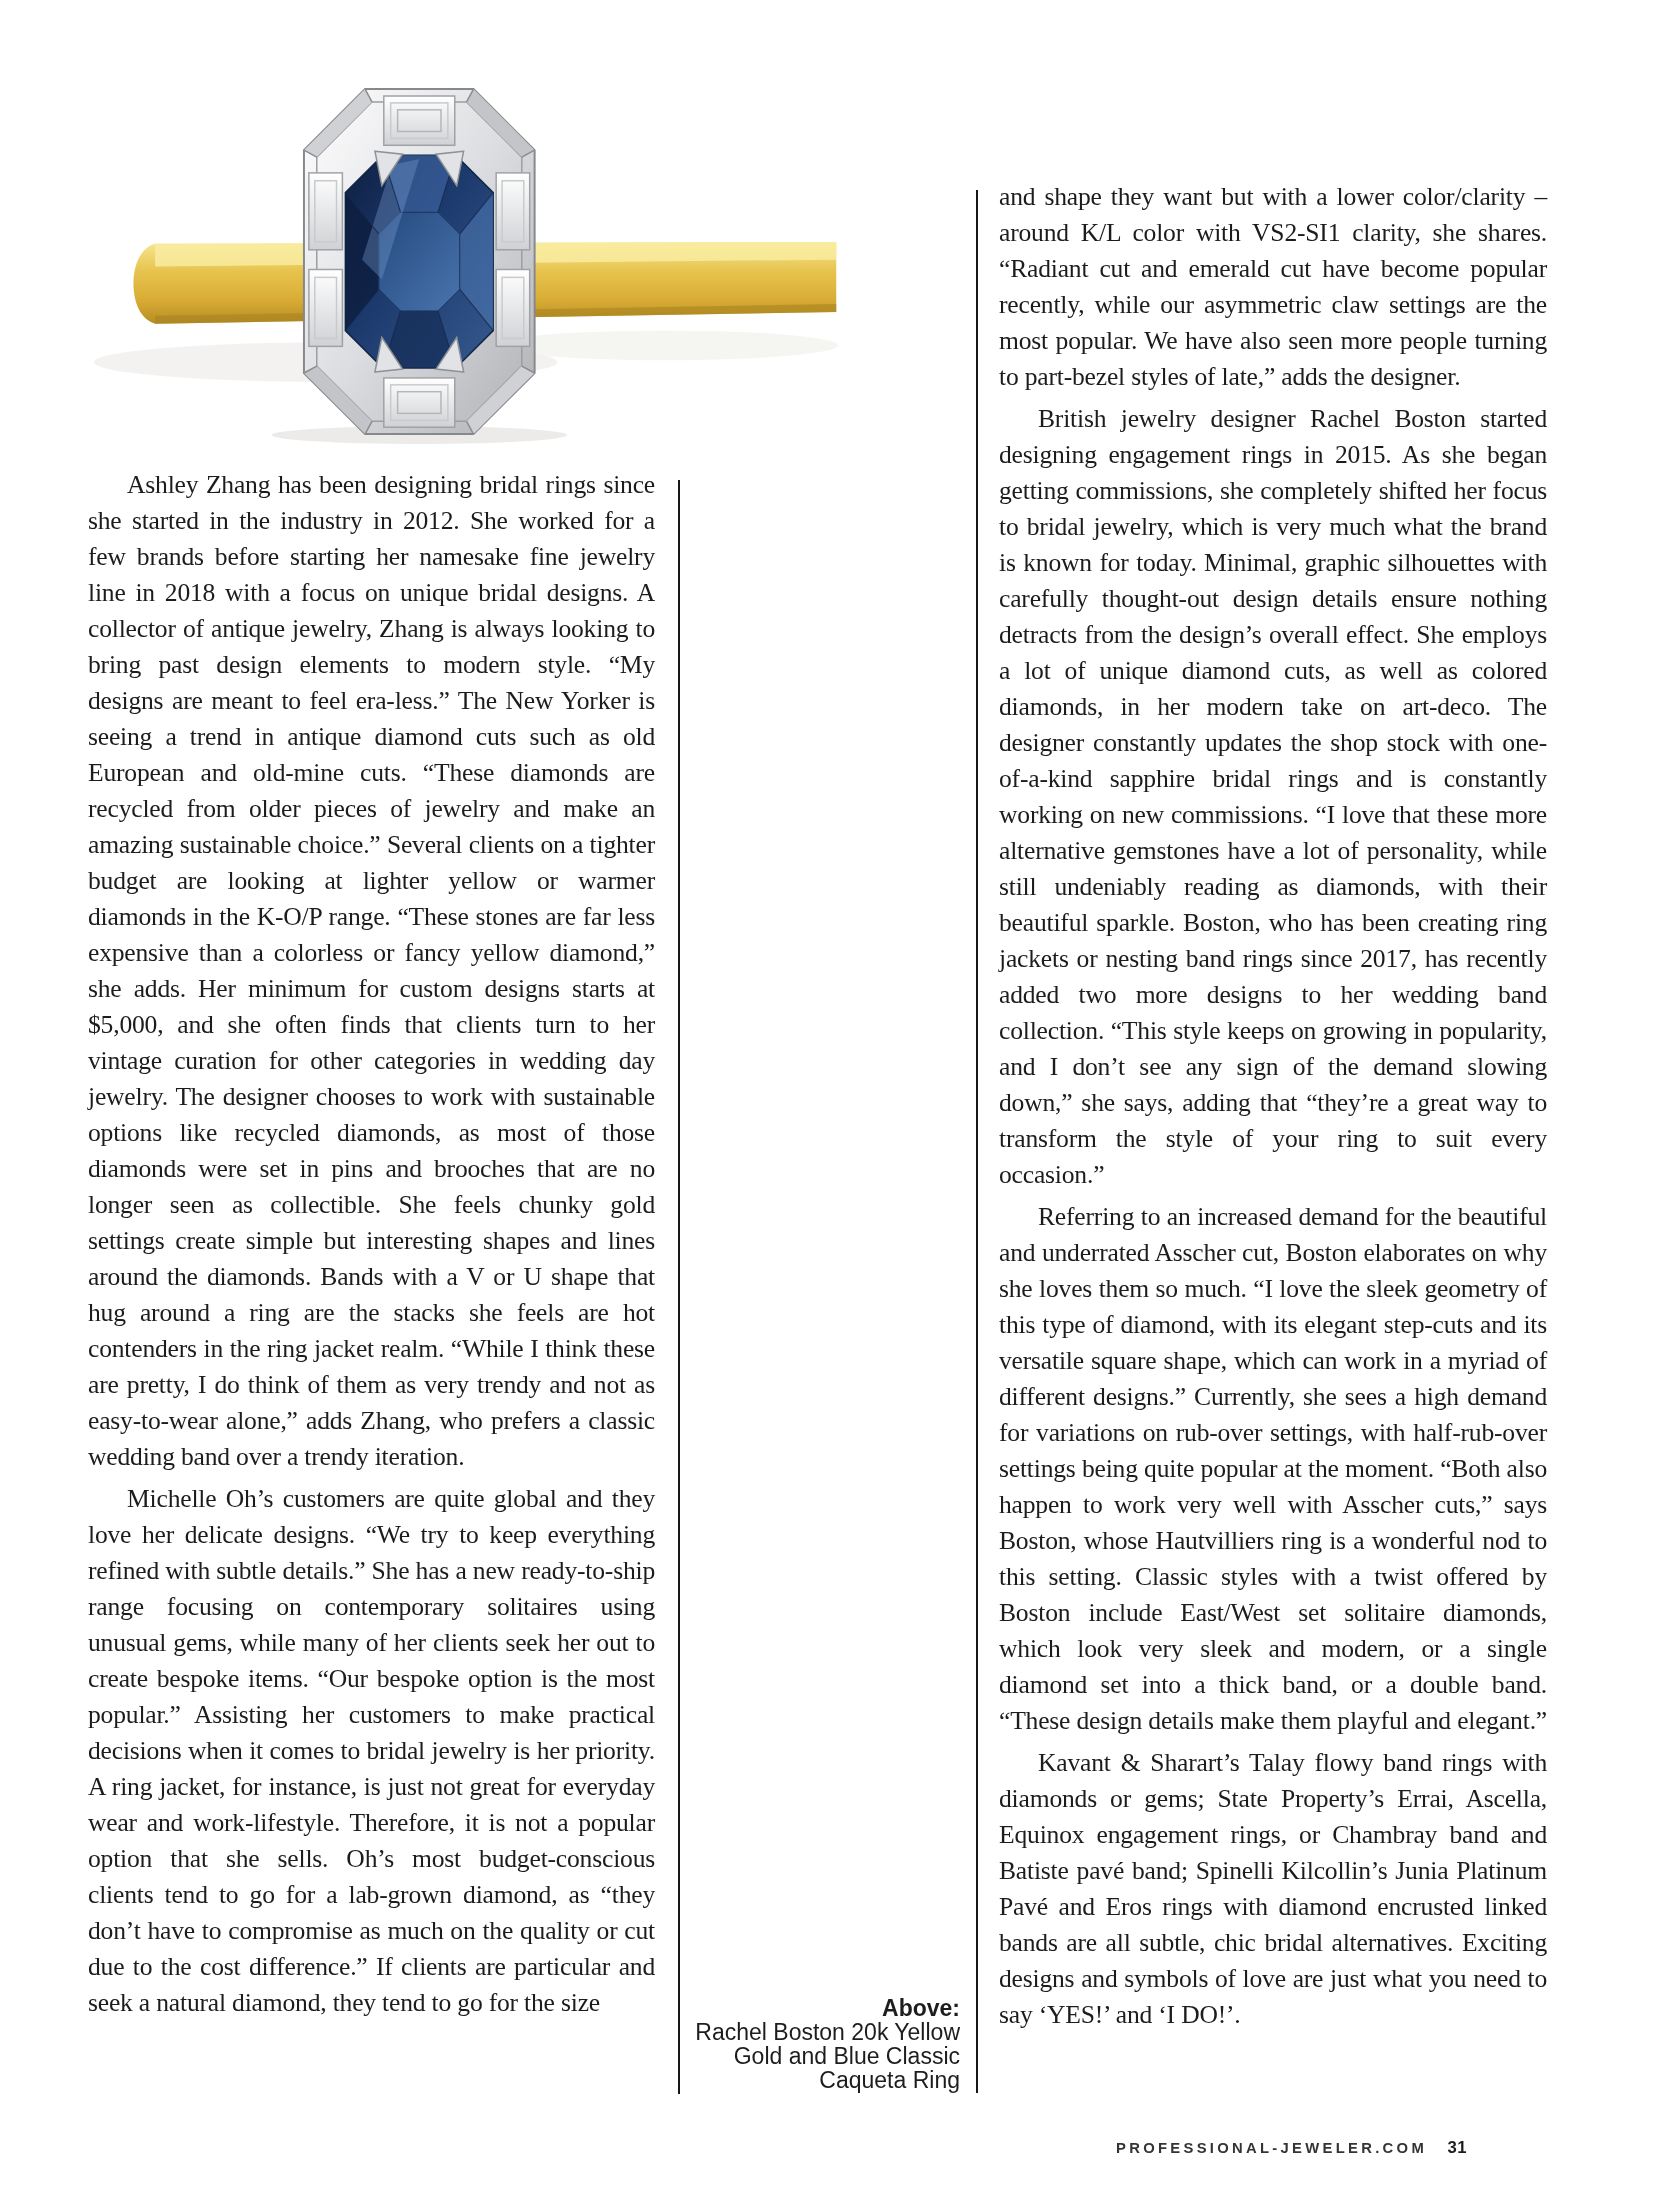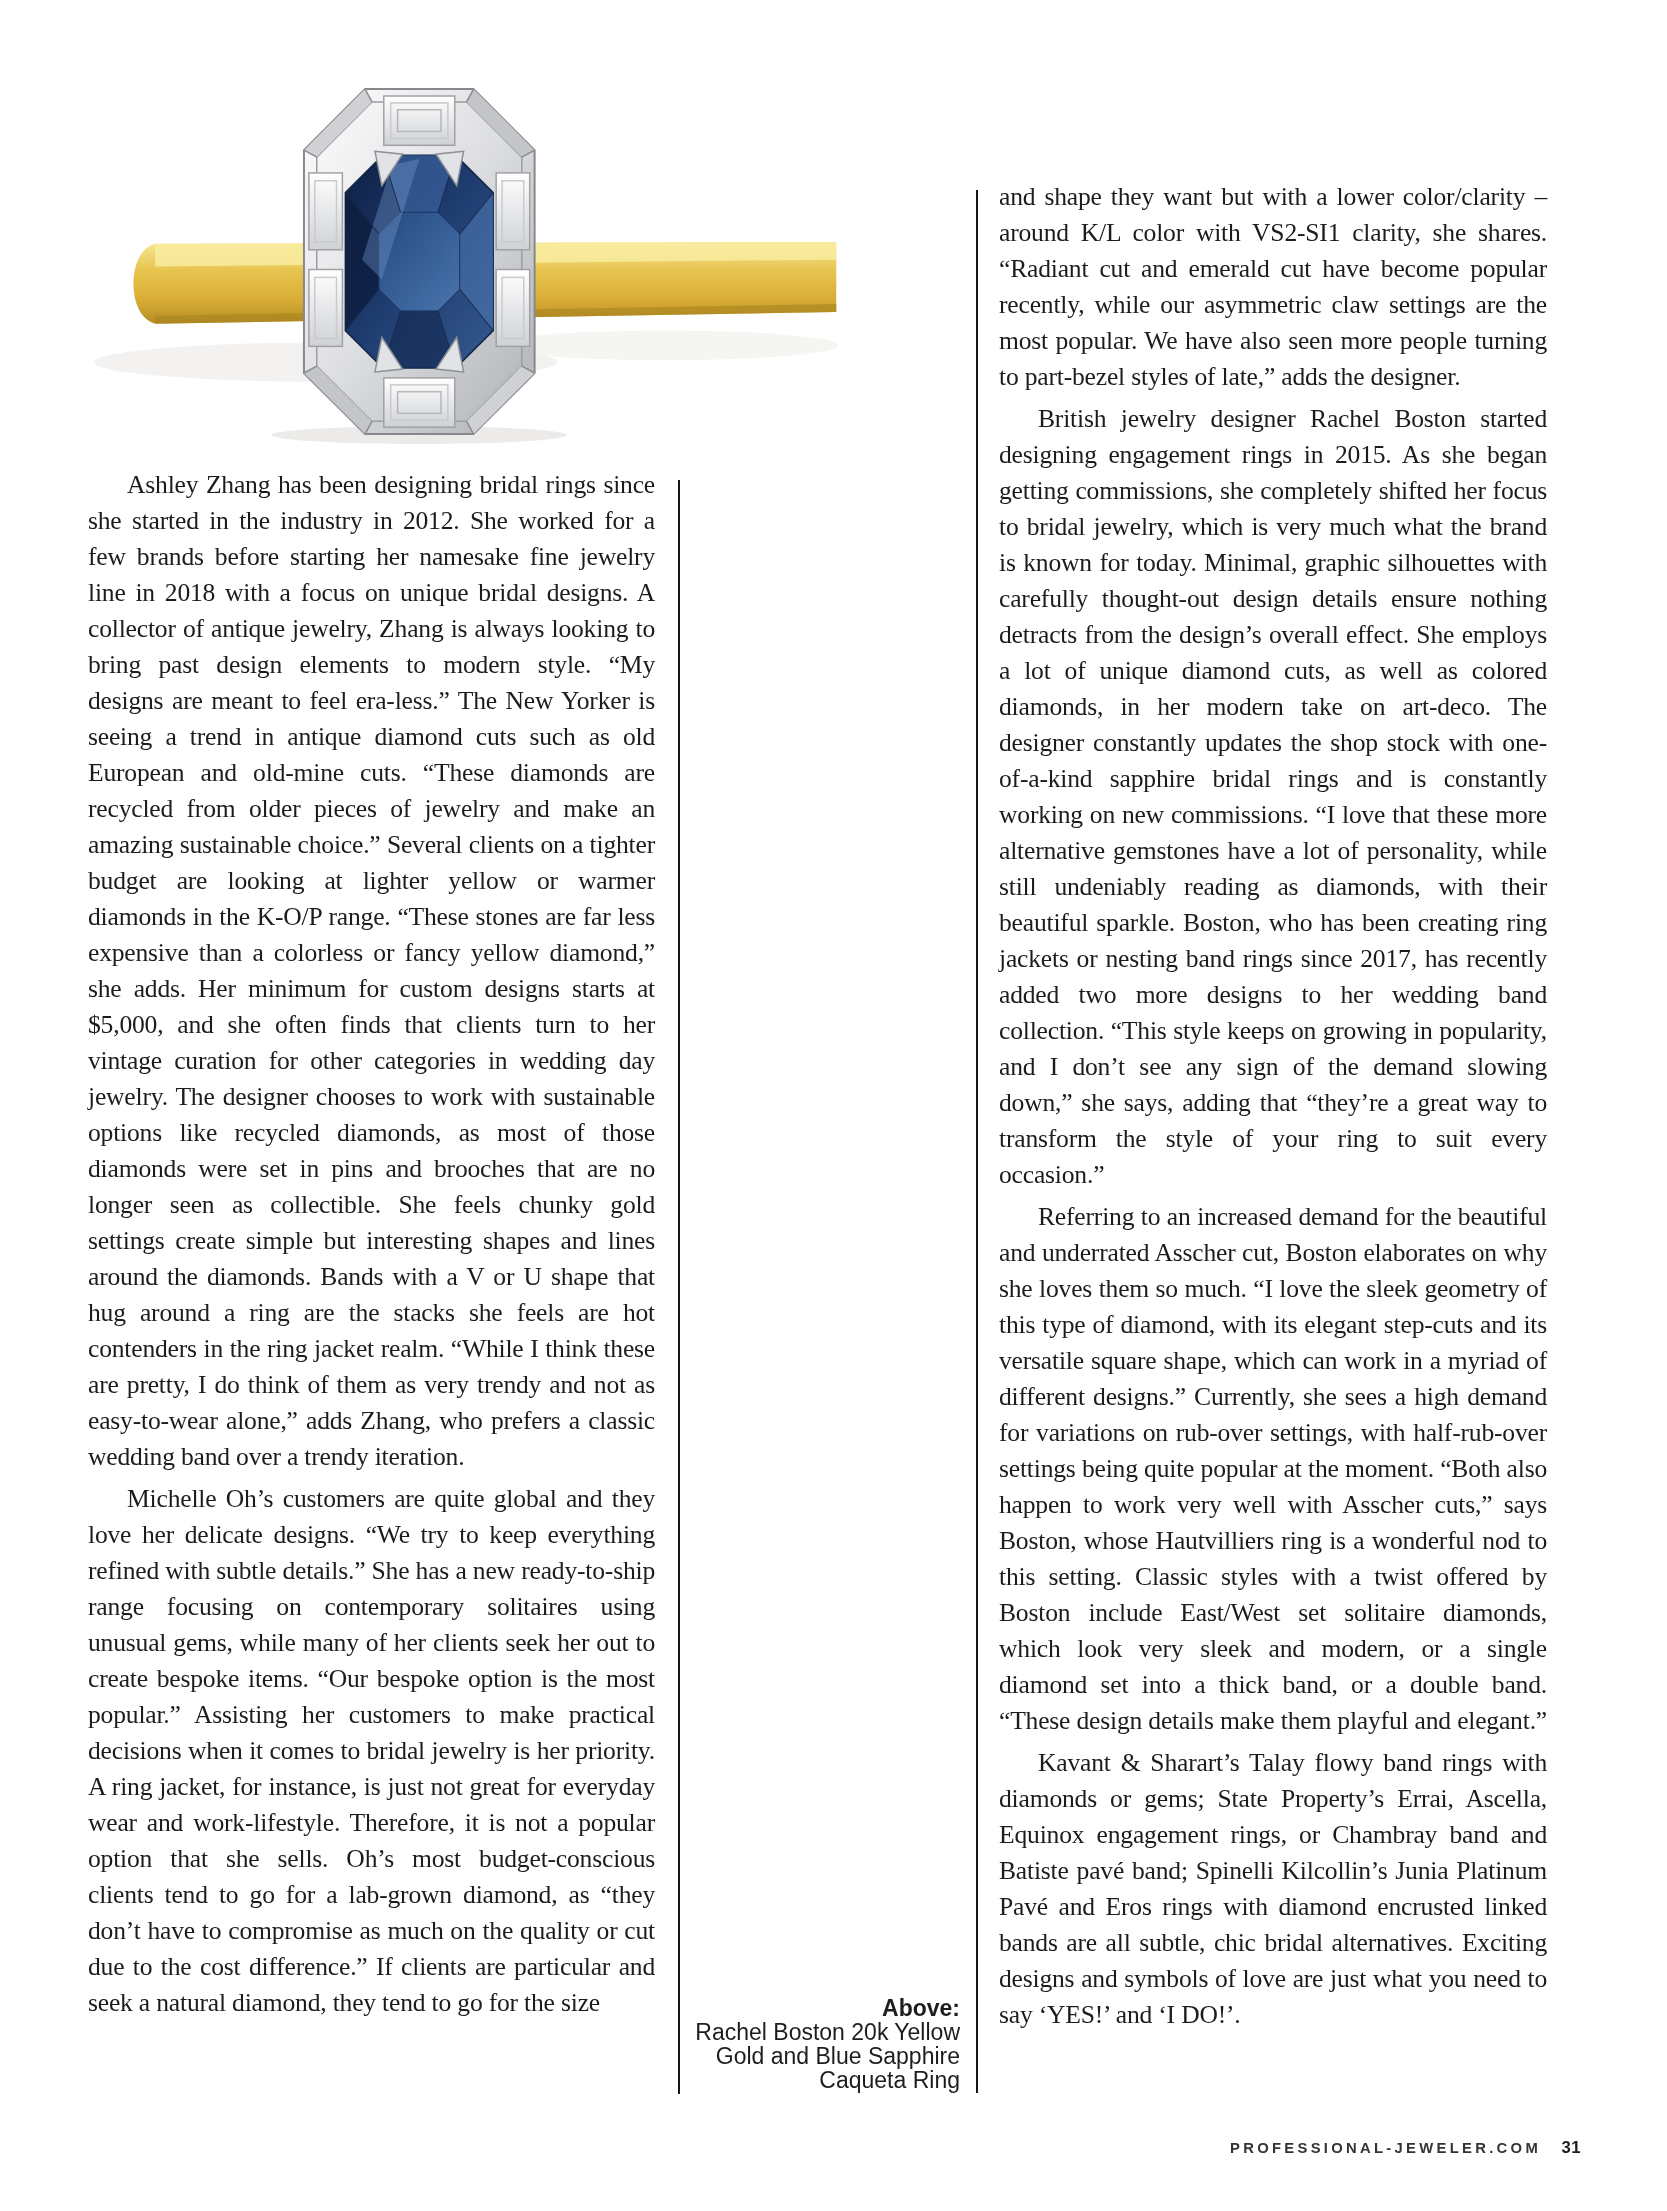--- a/index.html
+++ b/index.html
@@ -42,21 +42,21 @@
     position:absolute; left:655px; top:1996px; width:305px;
     text-align:right;
     font-family:"Liberation Sans", sans-serif;
     font-size:23px; line-height:24px;
     color:#1d1d1d;
   }
   .caption .cap-label { font-weight:bold; }
 
   
   .footer {
-    position:absolute; left:1230px; top:2138px; width:351px;
+    position:absolute; left:1116px; top:2138px; width:351px;
     font-family:"Liberation Sans", sans-serif;
     color:#2b2b2b;
     display:flex; align-items:baseline; justify-content:space-between;
     white-space:nowrap;
   }
   .footer .site { font-size:14.8px; letter-spacing:3.3px; font-weight:bold; color:#343434; }
   .footer .pagenum { font-size:16.7px; font-weight:bold; letter-spacing:0.5px; color:#1c1c1c; }
 </style>
 </head>
 <body>
@@ -173,21 +173,21 @@
     <p>Ashley Zhang has been designing bridal rings since she started in the industry in 2012. She worked for a few brands before starting her namesake fine jewelry line in 2018 with a focus on unique bridal designs. A collector of antique jewelry, Zhang is always looking to bring past design elements to modern style. “My designs are meant to feel era-less.” The New Yorker is seeing a trend in antique diamond cuts such as old European and old-mine cuts. “These diamonds are recycled from older pieces of jewelry and make an amazing sustainable choice.” Several clients on a tighter budget are looking at lighter yellow or warmer diamonds in the K-O/P range. “These stones are far less expensive than a colorless or fancy yellow diamond,” she adds. Her minimum for custom designs starts at $5,000, and she often finds that clients turn to her vintage curation for other categories in wedding day jewelry. The designer chooses to work with sustainable options like recycled diamonds, as most of those diamonds were set in pins and brooches that are no longer seen as collectible. She feels chunky gold settings create simple but interesting shapes and lines around the diamonds. Bands with a V or U shape that hug around a ring are the stacks she feels are hot contenders in the ring jacket realm. “While I think these are pretty, I do think of them as very trendy and not as easy-to-wear alone,” adds Zhang, who prefers a classic wedding band over a trendy iteration.</p>
     <p>Michelle Oh’s customers are quite global and they love her delicate designs. “We try to keep everything refined with subtle details.” She has a new ready-to-ship range focusing on contemporary solitaires using unusual gems, while many of her clients seek her out to create bespoke items. “Our bespoke option is the most popular.” Assisting her customers to make practical decisions when it comes to bridal jewelry is her priority. A ring jacket, for instance, is just not great for everyday wear and work-lifestyle. Therefore, it is not a popular option that she sells. Oh’s most budget-conscious clients tend to go for a lab-grown diamond, as “they don’t have to compromise as much on the quality or cut due to the cost difference.” If clients are particular and seek a natural diamond, they tend to go for the size</p>
   </div>
 
   <div class="divider divider-left"></div>
   <div class="divider divider-right"></div>
 
   <div class="caption">
     <div class="cap-label">Above:</div>
     <div>Rachel Boston 20k Yellow</div>
-    <div>Gold and Blue Sapphire</div>
+    <div>Gold and Blue Classic</div>
     <div>Caqueta Ring</div>
   </div>
 
   <div class="col col-right">
     <p class="no-indent">and shape they want but with a lower color/clarity – around K/L color with VS2-SI1 clarity, she shares. “Radiant cut and emerald cut have become popular recently, while our asymmetric claw settings are the most popular. We have also seen more people turning to part-bezel styles of late,” adds the designer.</p>
     <p>British jewelry designer Rachel Boston started designing engagement rings in 2015. As she began getting commissions, she completely shifted her focus to bridal jewelry, which is very much what the brand is known for today. Minimal, graphic silhouettes with carefully thought-out design details ensure nothing detracts from the design’s overall effect. She employs a lot of unique diamond cuts, as well as colored diamonds, in her modern take on art-deco. The designer constantly updates the shop stock with one-of-a-kind sapphire bridal rings and is constantly working on new commissions. “I love that these more alternative gemstones have a lot of personality, while still undeniably reading as diamonds, with their beautiful sparkle. Boston, who has been creating ring jackets or nesting band rings since 2017, has recently added two more designs to her wedding band collection. “This style keeps on growing in popularity, and I don’t see any sign of the demand slowing down,” she says, adding that “they’re a great way to transform the style of your ring to suit every occasion.”</p>
     <p>Referring to an increased demand for the beautiful and underrated Asscher cut, Boston elaborates on why she loves them so much. “I love the sleek geometry of this type of diamond, with its elegant step-cuts and its versatile square shape, which can work in a myriad of different designs.” Currently, she sees a high demand for variations on rub-over settings, with half-rub-over settings being quite popular at the moment. “Both also happen to work very well with Asscher cuts,” says Boston, whose Hautvilliers ring is a wonderful nod to this setting. Classic styles with a twist offered by Boston include East/West set solitaire diamonds, which look very sleek and modern, or a single diamond set into a thick band, or a double band. “These design details make them playful and elegant.”</p>
     <p>Kavant &amp; Sharart’s Talay flowy band rings with diamonds or gems; State Property’s Errai, Ascella, Equinox engagement rings, or Chambray band and Batiste pavé band; Spinelli Kilcollin’s Junia Platinum Pavé and Eros rings with diamond encrusted linked bands are all subtle, chic bridal alternatives. Exciting designs and symbols of love are just what you need to say ‘YES!’ and ‘I DO!’.</p>
   </div>
 

